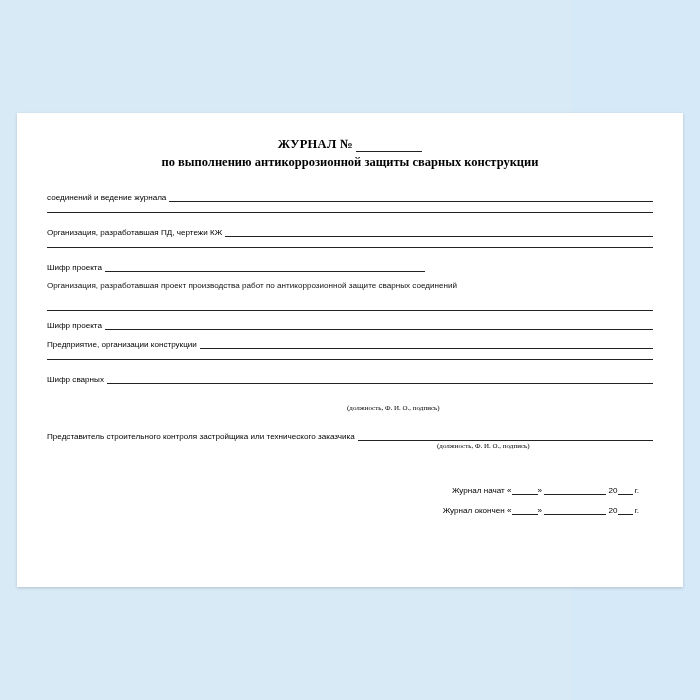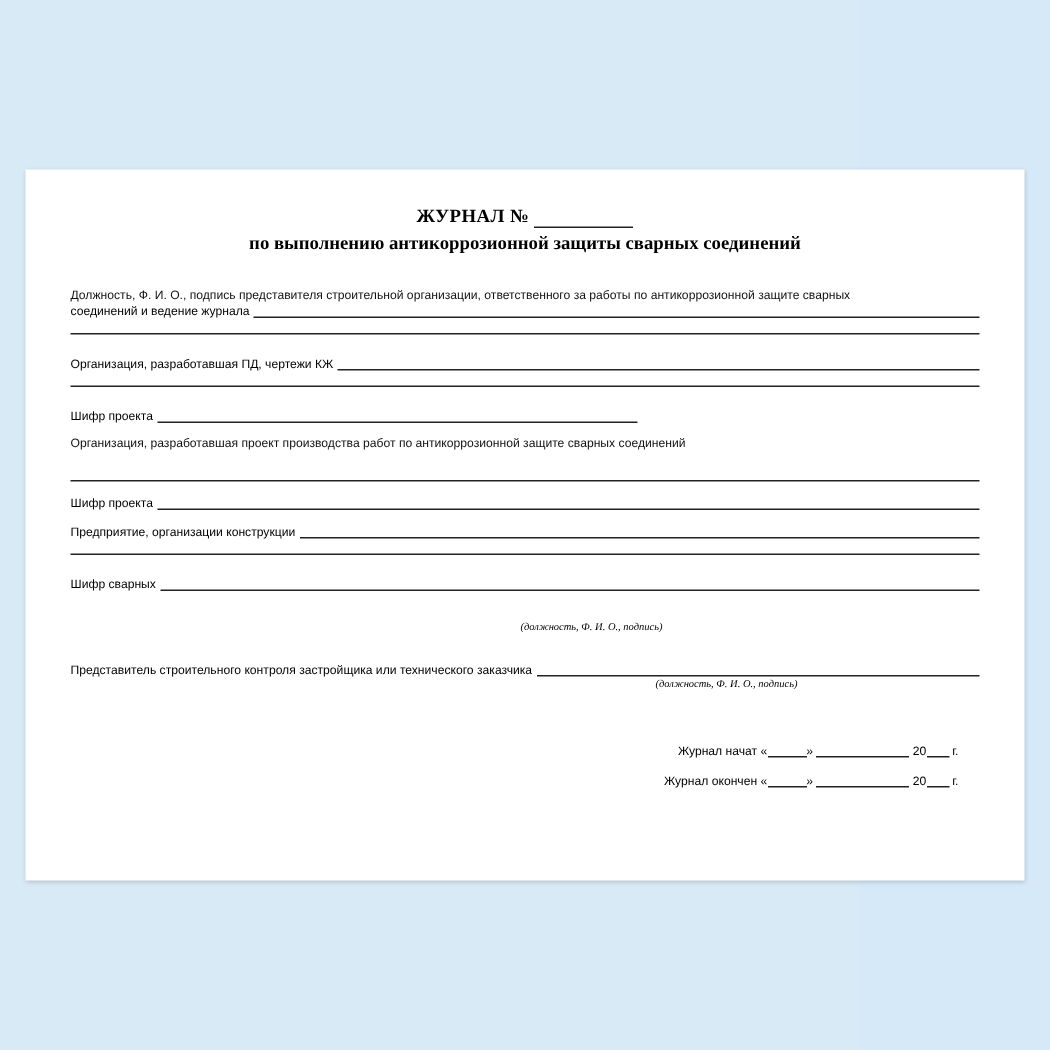--- a/index.html
+++ b/index.html
@@ -80,21 +80,20 @@
     border-bottom: 1px solid #222;
     height: 9px;
   }
   .rule-full {
     width: 100%;
     border-bottom: 1px solid #222;
     height: 10px;
   }
   .caption {
     font-size: 7px;
-    font-style: italic;
     font-family: "Liberation Serif", serif;
     text-align: center;
     margin-top: 1px;
   }
   .cap-wrap {
     width: 100%;
     display: flex;
   }
   .cap-offset-1 { padding-left: 300px; }
   .cap-offset-2 { padding-left: 390px; }
@@ -142,26 +141,25 @@
 
 <div class="page-wrap">
   <div class="sheet">
     <div class="inner">
 
       <div class="title-block">
         <div class="title-line1">
           <span>ЖУРНАЛ №</span>
           <span class="title-blank"></span>
         </div>
-        <div class="title-line2">по выполнению антикоррозионной защиты сварных соединений</div>
+        <div class="title-line2">по выполнению антикоррозионной защиты сварных конструкции</div>
       </div>
 
       <div class="body">
 
-        <div class="row">Должность, Ф. И. О., подпись представителя строительной организации, ответственного за работы по антикоррозионной защите сварных</div>
         <div class="lbl-fill">
           <span class="lbl">соединений и ведение журнала</span>
           <span class="rule"></span>
         </div>
         <div class="rule-full"></div>
 
         <div class="gap-md"></div>
 
         <div class="lbl-fill">
           <span class="lbl">Организация, разработавшая ПД, чертежи КЖ</span>

